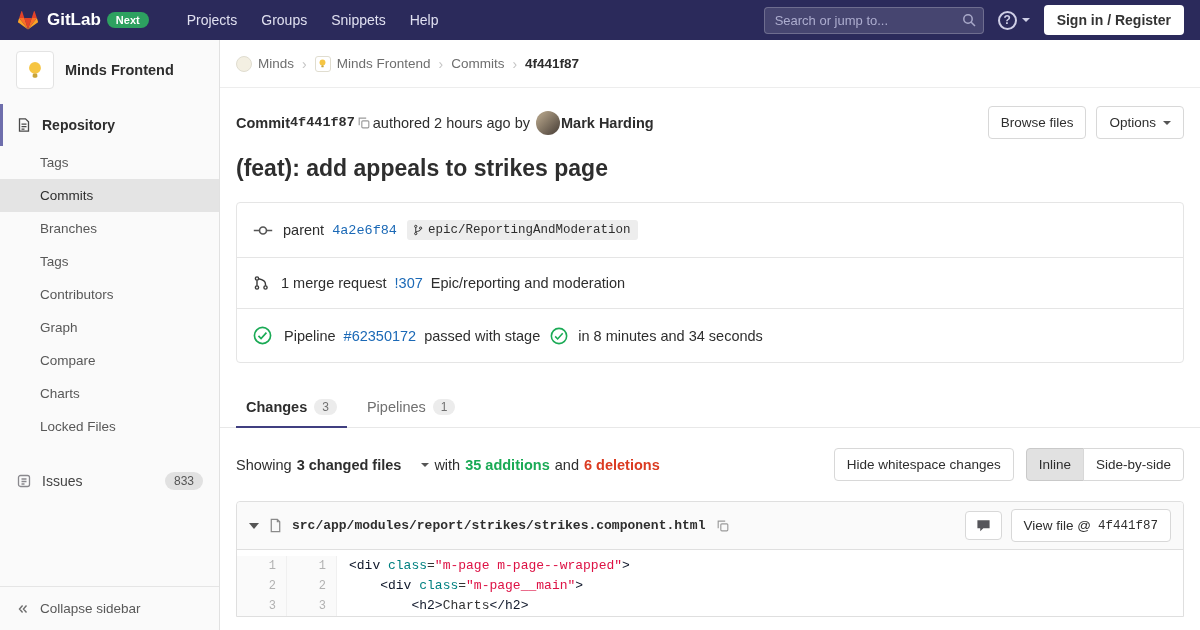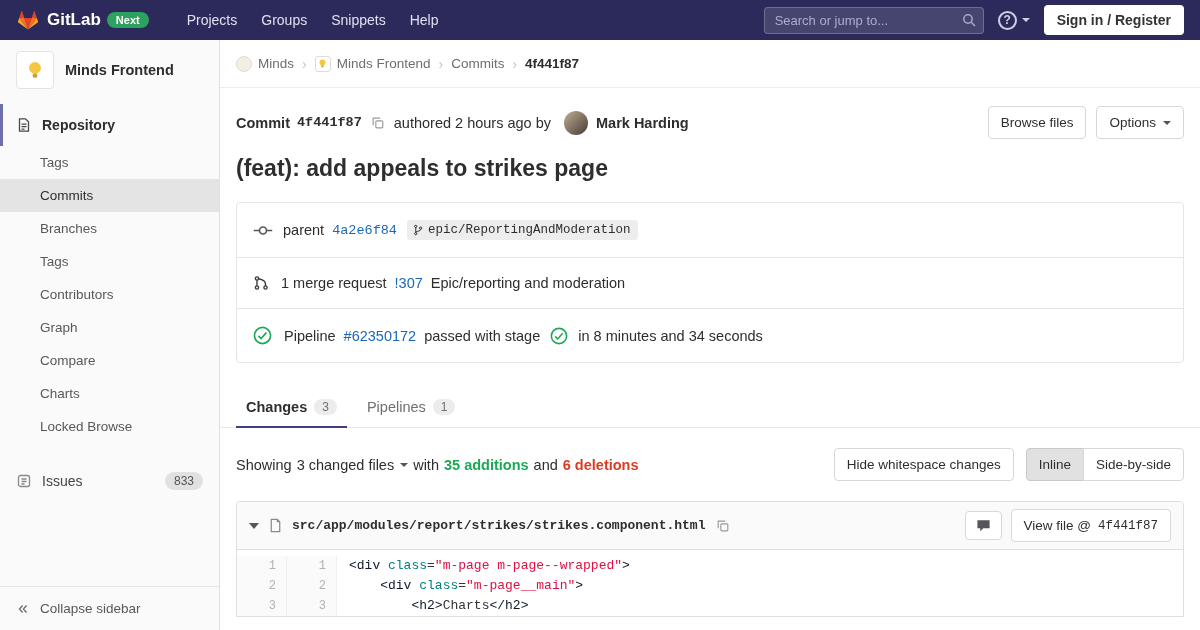--- a/index.html
+++ b/index.html
@@ -82,21 +82,21 @@
     height: 48px; border-bottom: 1px solid #ededed; display: flex;
     align-items: center; padding: 0 16px; gap: 8px; font-size: 13.5px; color: #6e6e6e;
   }
   .crumb { display: flex; align-items: center; gap: 6px; color: #6e6e6e; cursor: pointer; }
   .crumb.current { font-weight: 700; color: #2e2e2e; cursor: default; }
   .crumb-avatar { width: 16px; height: 16px; border-radius: 50%; background: #f3efe2; border: 1px solid #e0ddd0; display:flex;align-items:center;justify-content:center; }
   .crumb-avatar.sq { border-radius: 3px; background:#fff; }
   .crumb-sep { color: #c5c5c5; font-size: 14px; }
 
   .commit-row { display: flex; align-items: center; padding: 18px 16px 0; }
-  .commit-left { display: flex; align-items: center; gap: 7px; flex: 1; font-size: 14.5px; }
+  .commit-left { display: flex; align-items: center; flex: 1; font-size: 14.5px; }
   .commit-label { font-weight: 700; }
   .commit-sha { font-weight: 700; font-size: 13.5px; }
   .icon-plain { background: none; border: none; padding: 2px; cursor: pointer; display: inline-flex; }
   .author-avatar {
     width: 24px; height: 24px; border-radius: 50%; margin: 0 1px 0 6px;
     background: linear-gradient(135deg, #a89880 20%, #5d5247 80%);
   }
   .author-name { font-weight: 700; }
   .commit-actions { display: flex; gap: 10px; }
   .btn {
@@ -127,21 +127,21 @@
   .tab {
     display: flex; align-items: center; gap: 7px; padding: 12px 10px 11px;
     color: #707070; font-size: 14.5px; border-bottom: 2px solid transparent;
     margin-bottom: -1px; cursor: pointer;
   }
   .tab.active { color: #2e2e2e; font-weight: 700; border-bottom-color: #403f80; }
   .tab-badge { background: #ececec; border-radius: 10px; padding: 1px 8px; font-size: 12px; color: #707070; font-weight: normal; }
 
   .summary-row { display: flex; align-items: center; justify-content: space-between; padding: 20px 16px; }
   .summary-left { display: flex; align-items: center; gap: 5px; font-size: 14.5px; justify-content: space-between; }
-  .files-dropdown { font-weight: 400; display: inline-flex; align-items: center; gap: 6px; cursor: pointer; }
+  .files-dropdown { font-weight: 700; display: inline-flex; align-items: center; gap: 20px; cursor: pointer; }
   .txt-green { color: #1aaa55; font-weight: 700; }
   .txt-red { color: #db3b21; font-weight: 700; }
   .summary-right { display: flex; gap: 12px; }
   .btn-group { display: flex; }
   .btn-group .btn { border-radius: 0; margin-left: -1px; }
   .btn-group .btn:first-child { border-radius: 4px 0 0 4px; margin-left: 0; }
   .btn-group .btn:last-child { border-radius: 0 4px 4px 0; }
 
   .diff-box { margin: 0 16px; border: 1px solid #dfdfdf; border-radius: 4px 4px 0 0; }
   .diff-header {
@@ -233,21 +233,21 @@
   </div>
 
   <div class="sub-item">Tags</div>
   <div class="sub-item active">Commits</div>
   <div class="sub-item">Branches</div>
   <div class="sub-item">Tags</div>
   <div class="sub-item">Contributors</div>
   <div class="sub-item">Graph</div>
   <div class="sub-item">Compare</div>
   <div class="sub-item">Charts</div>
-  <div class="sub-item">Locked Browse</div>
+  <div class="sub-item">Locked Files</div>
 
   <div class="side-item issues-row">
     <span style="display:inline-flex;">
       <svg width="16" height="16" viewBox="0 0 16 16" fill="none" stroke="#89888d" stroke-width="1.3">
         <rect x="2.5" y="2.5" width="11" height="11" rx="2"></rect>
           <path d="M5.5 6h5M5.5 8.5h5M5.5 11h3"></path>
       </svg>
     </span>
     <span style="font-weight:normal;">Issues</span>
     <span class="count-badge">833</span>

